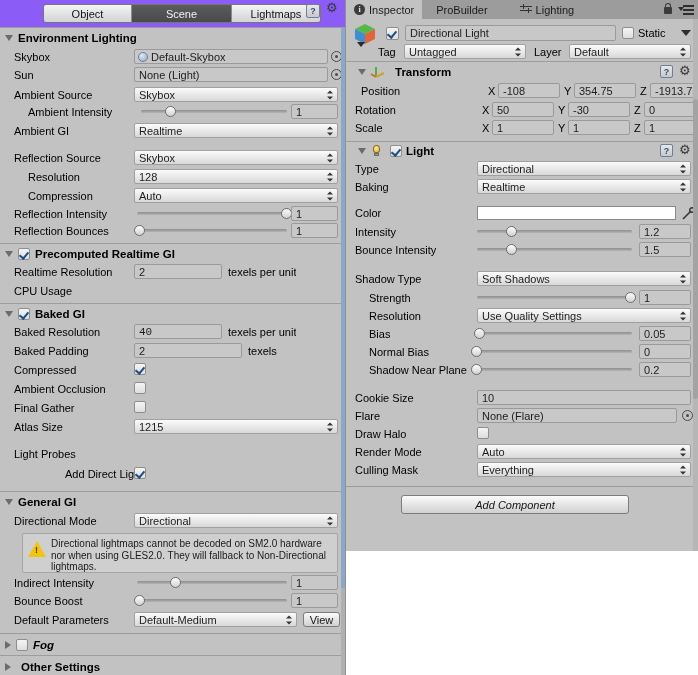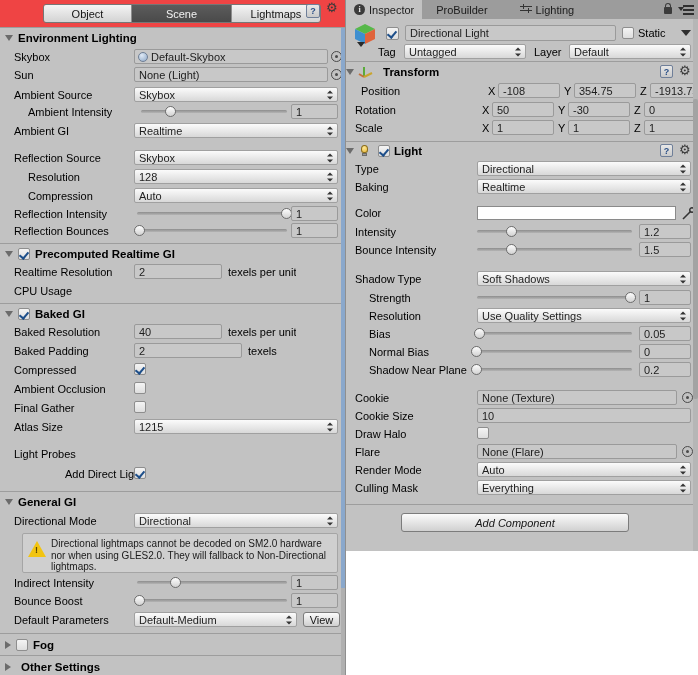--- a/index.html
+++ b/index.html
@@ -77,21 +77,21 @@
   }
   .foldout.closed {
     border-top: 4.5px solid transparent; border-bottom: 4.5px solid transparent;
     border-left: 6px solid #6b6b6b; border-right: 0;
   }
   .hdr-title { font-weight: bold; font-size: 11.5px; }
   .sep { height: 1px; background: #9d9d9d; }
 
   
   #left { width: 345px; height: 675px; background: #c2c2c2; position: relative; }
-  #left-tabbar { height: 28px; background: #ef4444; position: relative; }
+  #left-tabbar { height: 28px; background: #8b5cf6; position: relative; }
   .tabs3 {
     position: absolute; left: 43px; top: 4px; display: flex; height: 19px;
     border: 1px solid #767676; border-radius: 3px; overflow: hidden;
   }
   .tabs3 .t {
     display: flex; align-items: center; justify-content: center;
     font-size: 11px; color: #141414; background: linear-gradient(#f4f4f4,#d3d3d3);
     border-right: 1px solid #8d8d8d; padding: 0 4px;
   }
   .tabs3 .t:last-child { border-right: 0; }
@@ -117,21 +117,21 @@
     border-left: 1px solid #8f8f8f; }
   #insp-tabbar { height: 19px; background: #9c9c9c; display: flex; align-items: stretch; position: relative; }
   .itab { display: flex; align-items: center; gap: 4px; padding: 0 8px; font-size: 11px; color: #1b1b1b; }
   .itab.sel { background: #c2c2c2; }
   .info-i {
     width: 11px; height: 11px; border-radius: 50%; background: #3b3b3b; color: #e8e8e8;
     font-size: 8px; font-weight: bold; display: flex; align-items: center; justify-content: center;
     font-family: "Liberation Serif", serif;
   }
   .comp-hdr {
-    display: flex; align-items: center; height: 18px; padding-left: 0; gap: 4px;
+    display: flex; align-items: center; height: 18px; padding-left: 12px; gap: 4px;
     background: #c2c2c2; position: relative;
   }
   .help-icon {
     width: 13px; height: 13px; background: linear-gradient(#e8e8e8,#c9c9c9);
     border: 1px solid #6f7f99; border-radius: 2px; color: #2a4f86; font-size: 9px;
     display: flex; align-items: center; justify-content: center; font-weight: bold;
   }
   .gear {
     width: 12px; height: 12px; position: relative;
   }
@@ -292,21 +292,21 @@
       <div class="sep" style="margin-top:2px;"></div>
 
       <div class="section-hdr" style="height:19px;">
         <div class="foldout"></div>
         <div class="cbox on"></div>
         <span class="hdr-title">Baked GI</span>
       </div>
 
       <div class="lrow" style="height:19px;">
         <span class="lbl" style="position:absolute;left:14px;top:3px;">Baked Resolution</span>
-        <div class="numfield" style="position:absolute;left:134px;top:1px;width:88px;">
+        <div class="numfield" style="position:absolute;left:134px;top:1px;width:88px;font-family:Liberation Mono, monospace;">
           <span>40</span>
         </div>
         <span class="lbl" style="position:absolute;left:228px;top:3px;">texels per unit</span>
       </div>
 
       <div class="lrow" style="height:19px;">
         <span class="lbl" style="position:absolute;left:14px;top:3px;">Baked Padding</span>
         <div class="numfield" style="position:absolute;left:134px;top:1px;width:108px;">
           <span>2</span>
         </div>
@@ -397,21 +397,21 @@
           <span>Default-Medium</span>
           <span class="arrows"></span>
         </div>
         <div class="addcomp" style="position:absolute;left:303px;top:1px;width:37px;height:15px;">
           <span>View</span>
         </div>
       </div>
 
       <div class="sep" style="margin-top:3px;"></div>
 
-      <div class="section-hdr" style="height:21px;">
+      <div class="section-hdr" style="height:21px;font-style:italic;">
         <div class="foldout closed"></div>
         <div class="cbox"></div>
         <span class="hdr-title">Fog</span>
       </div>
 
       <div class="sep"></div>
 
       <div class="section-hdr" style="height:22px;">
         <div class="foldout closed"></div>
         <span class="hdr-title" style="margin-left:5px;">Other Settings</span>
@@ -671,46 +671,39 @@
         <div class="track"></div>
         <div class="knob" style="left:1%;"></div>
       </div>
       <div class="numfield" style="position:absolute;left:293px;top:1px;width:52px;">
         <span>0.2</span>
       </div>
     </div>
 
     <div style="height:10px;"></div>
 
-    <div style="position:relative;height:18px;">
-      <span class="lbl" style="position:absolute;left:9px;top:3px;">Cookie</span>
-      <div class="objfield" style="position:absolute;left:131px;top:1px;width:200px;">
-        <span>None (Texture)</span>
-      </div>
-      <div class="circle-sel" style="position:absolute;left:336px;top:3px;"></div>
-    </div>
 
     <div style="position:relative;height:18px;">
       <span class="lbl" style="position:absolute;left:9px;top:3px;">Cookie Size</span>
       <div class="numfield" style="position:absolute;left:131px;top:1px;width:214px;">
         <span>10</span>
       </div>
     </div>
 
     <div style="position:relative;height:18px;">
-      <span class="lbl" style="position:absolute;left:9px;top:3px;">Draw Halo</span>
-      <div class="cbox" style="position:absolute;left:131px;top:2px;"></div>
-    </div>
-
-    <div style="position:relative;height:18px;">
       <span class="lbl" style="position:absolute;left:9px;top:3px;">Flare</span>
       <div class="objfield" style="position:absolute;left:131px;top:1px;width:200px;">
         <span>None (Flare)</span>
       </div>
       <div class="circle-sel" style="position:absolute;left:336px;top:3px;"></div>
+    </div>
+
+    <div style="position:relative;height:18px;">
+      <span class="lbl" style="position:absolute;left:9px;top:3px;">Draw Halo</span>
+      <div class="cbox" style="position:absolute;left:131px;top:2px;"></div>
     </div>
 
     <div style="position:relative;height:18px;">
       <span class="lbl" style="position:absolute;left:9px;top:3px;">Render Mode</span>
       <div class="dropdown" style="position:absolute;left:131px;top:1px;width:214px;">
         <span>Auto</span>
         <span class="arrows"></span>
       </div>
     </div>
 

